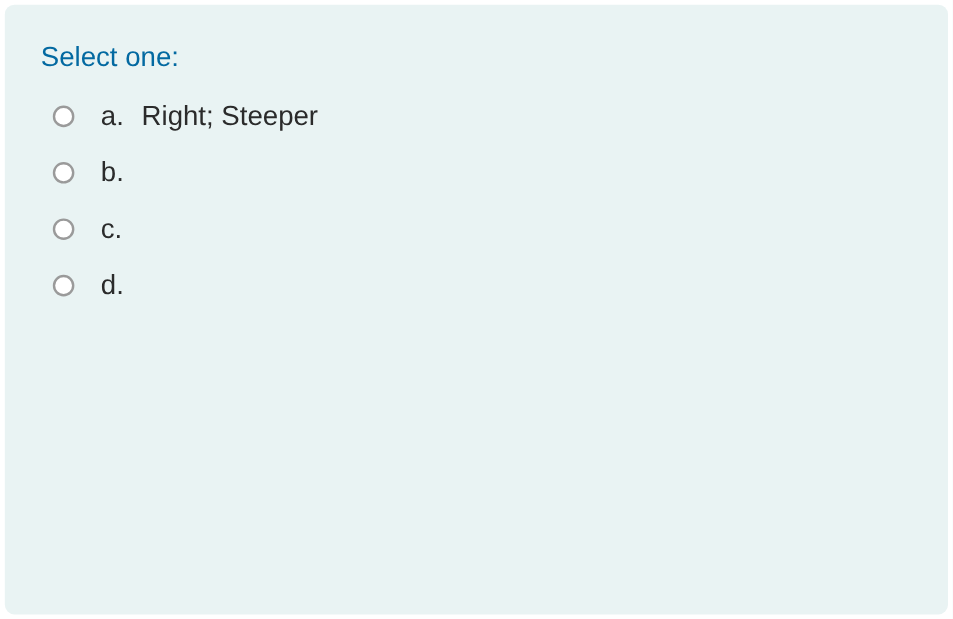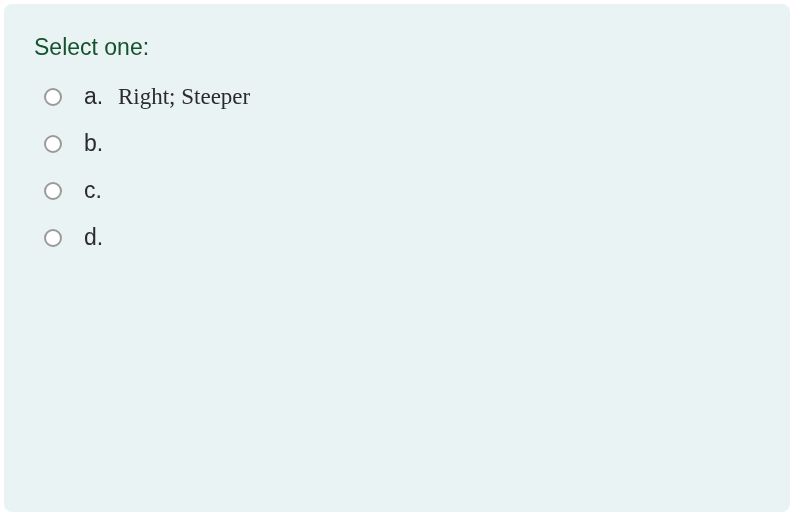--- a/index.html
+++ b/index.html
@@ -21,21 +21,21 @@
     color: #333333;
   }
   .question-text {
     font-size: 23px;
     line-height: 1.55;
     color: #2b2b2b;
     margin-bottom: 32px;
   }
   .prompt {
     font-size: 23px;
-    color: #14532d;
+    color: #0369a1;
     margin-bottom: 22px;
   }
   .options {
     list-style: none;
     padding-left: 10px;
   }
   .option-row {
     display: flex;
     align-items: center;
     margin-bottom: 20px;
@@ -53,21 +53,20 @@
     margin-right: 22px;
     cursor: pointer;
     flex-shrink: 0;
   }
   .letter {
     width: 34px;
     flex-shrink: 0;
   }
   .answer-text {
     flex: 1;
-    font-family: Liberation Serif, serif;
   }
 </style>
 </head>
 <body>
 
 <div class="card">
   <p class="prompt">Select one:</p>
   <ul class="options">
     <li class="option-row">
       <input type="radio" name="answer" class="radio" style="">

